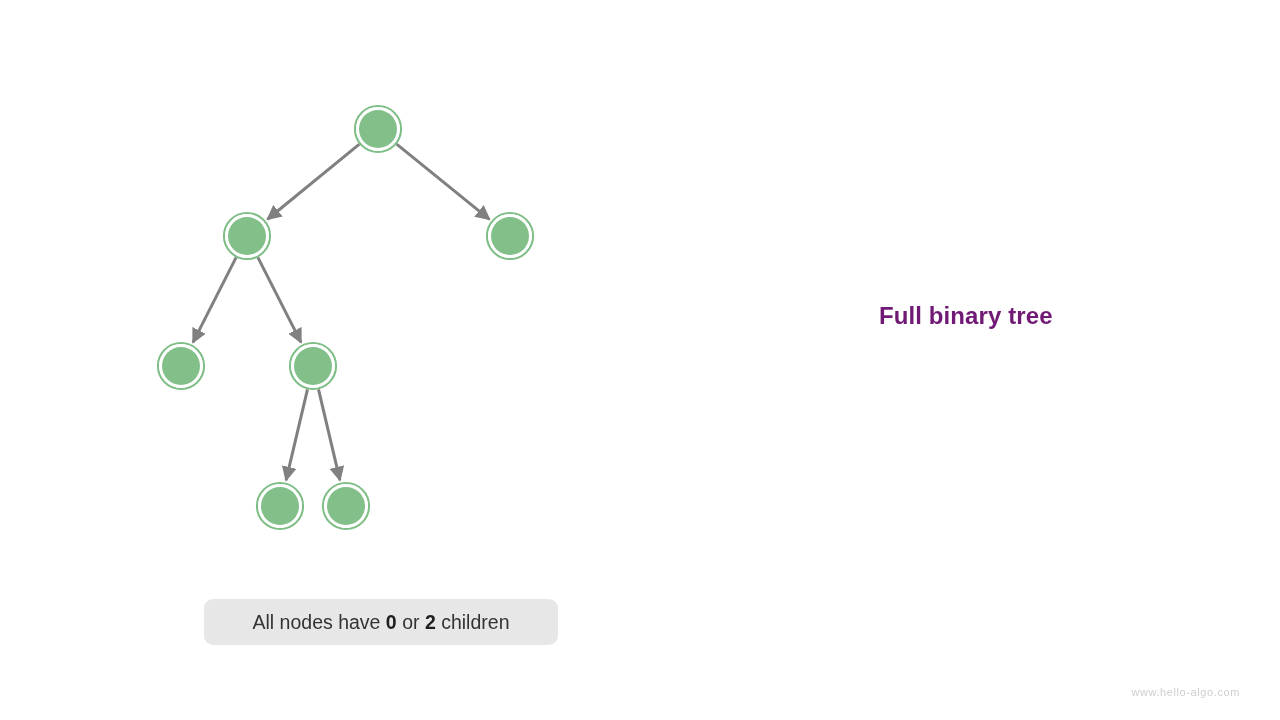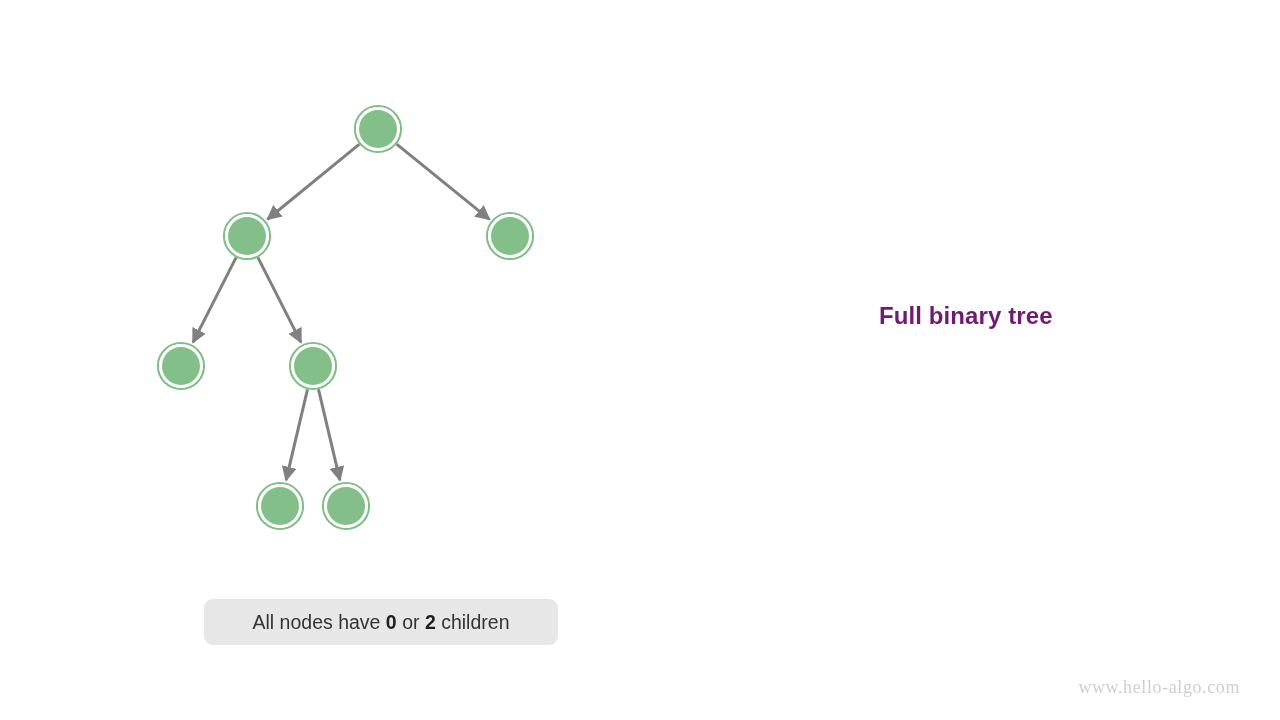--- a/index.html
+++ b/index.html
@@ -69,22 +69,22 @@
   #caption-text b {
     font-weight: bold;
     color: #1f1f1f;
   }
 
   
   #watermark {
     position: absolute;
     right: 40px;
     bottom: 22px;
-    font-family: Liberation Serif, serif;
-    font-size: 18px;
+    font-family: Liberation Sans, sans-serif;
+    font-size: 11px;
     color: #cfcfcf;
     letter-spacing: 0.6px;
     white-space: nowrap;
   }
 </style>
 </head>
 <body>
 
 <div id="canvas-root">
 

